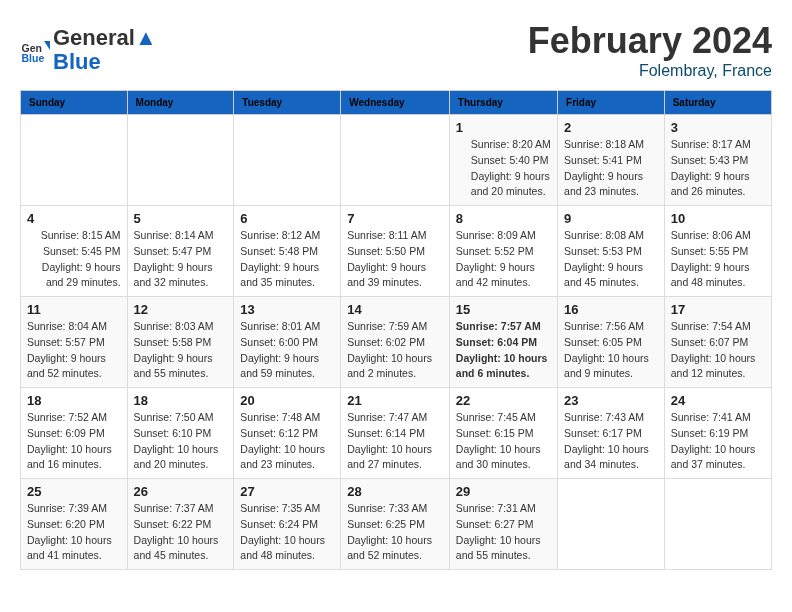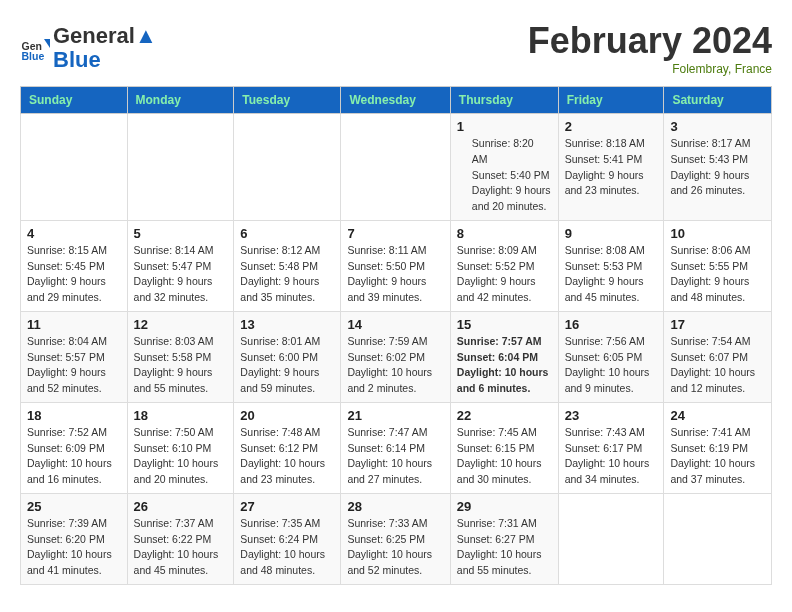--- a/index.html
+++ b/index.html
@@ -34,34 +34,34 @@
     }
     .title-block {
       text-align: right;
     }
     .month-title {
       font-size: 36px;
       font-weight: bold;
       color: #333;
     }
     .location {
-      font-size: 12px;
-      color: #4d7c0f;
+      font-size: 16px;
+      color: #0c4a6e;
     }
     table {
       width: 100%;
       border-collapse: collapse;
       font-size: 11px;
     }
     thead tr th {
       background-color: #1565c0;
-      color: #86efac;
+      color: #000000;
       text-align: left;
       padding: 6px 8px;
-      font-size: 12px;
+      font-size: 10px;
       font-weight: bold;
       border: 1px solid #ccc;
     }
     tbody tr td {
       vertical-align: top;
       padding: 5px 6px;
       border: 1px solid #ddd;
       width: 113px;
       min-height: 80px;
       height: 90px;
@@ -144,21 +144,21 @@
           <div class="day-num">3</div>
           <div class="day-info" style="white-space: pre-line;">Sunrise: 8:17 AM
 Sunset: 5:43 PM
 Daylight: 9 hours
 and 26 minutes.</div>
         </td>
       </tr>
       <tr>
         <td>
           <div class="day-num">4</div>
-          <div class="day-info" style="white-space: pre-line;">Sunrise: 8:15 AM
+          <div class="day-info" style="white-space: pre-line; text-align: right;">Sunrise: 8:15 AM
 Sunset: 5:45 PM
 Daylight: 9 hours
 and 29 minutes.</div>
         </td>
         <td>
           <div class="day-num">5</div>
           <div class="day-info" style="white-space: pre-line;">Sunrise: 8:14 AM
 Sunset: 5:47 PM
 Daylight: 9 hours
 and 32 minutes.</div>

